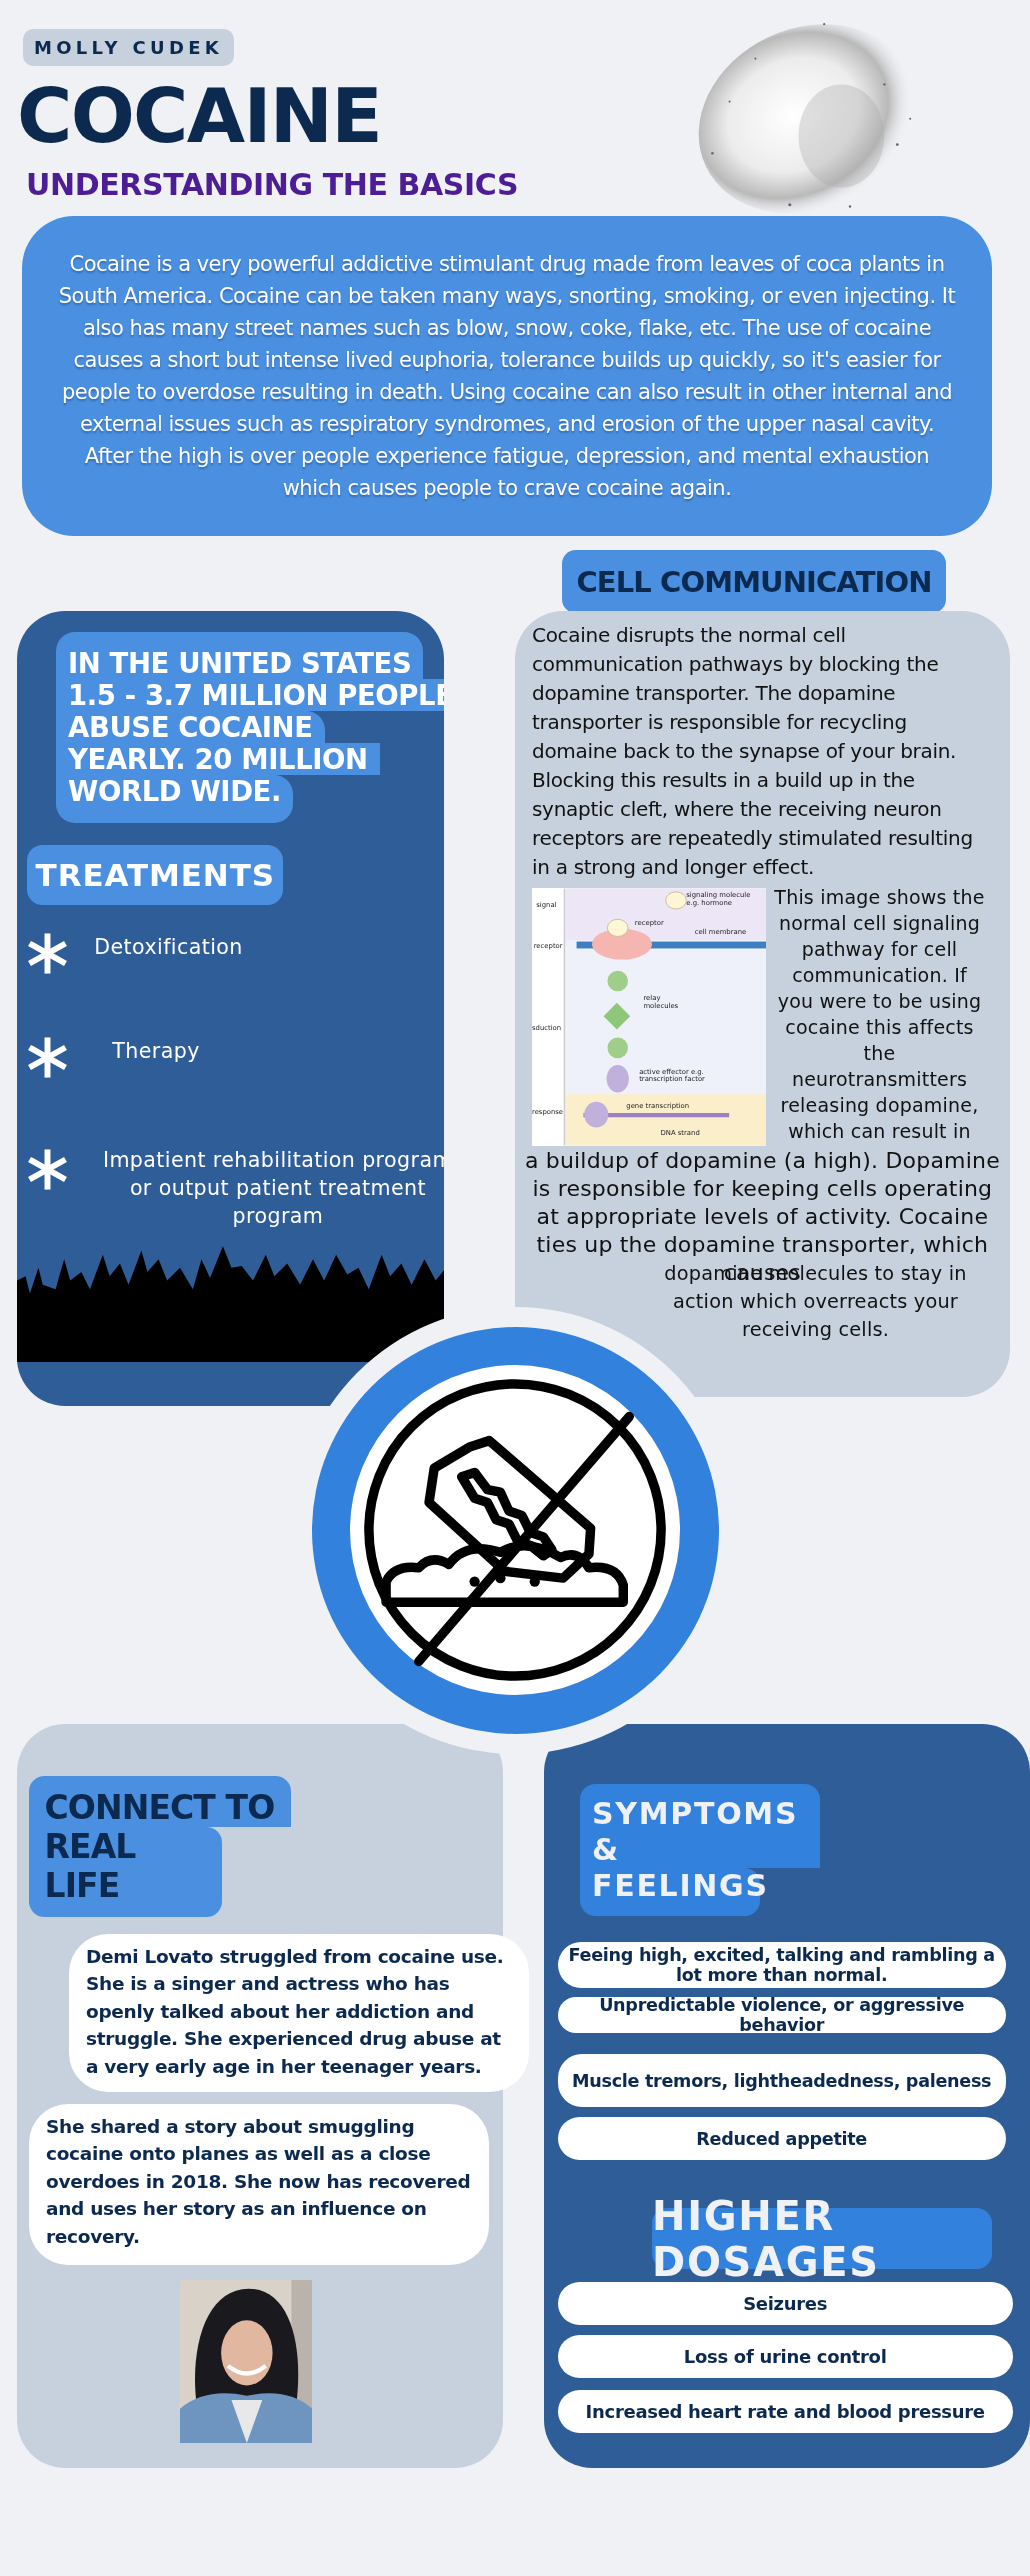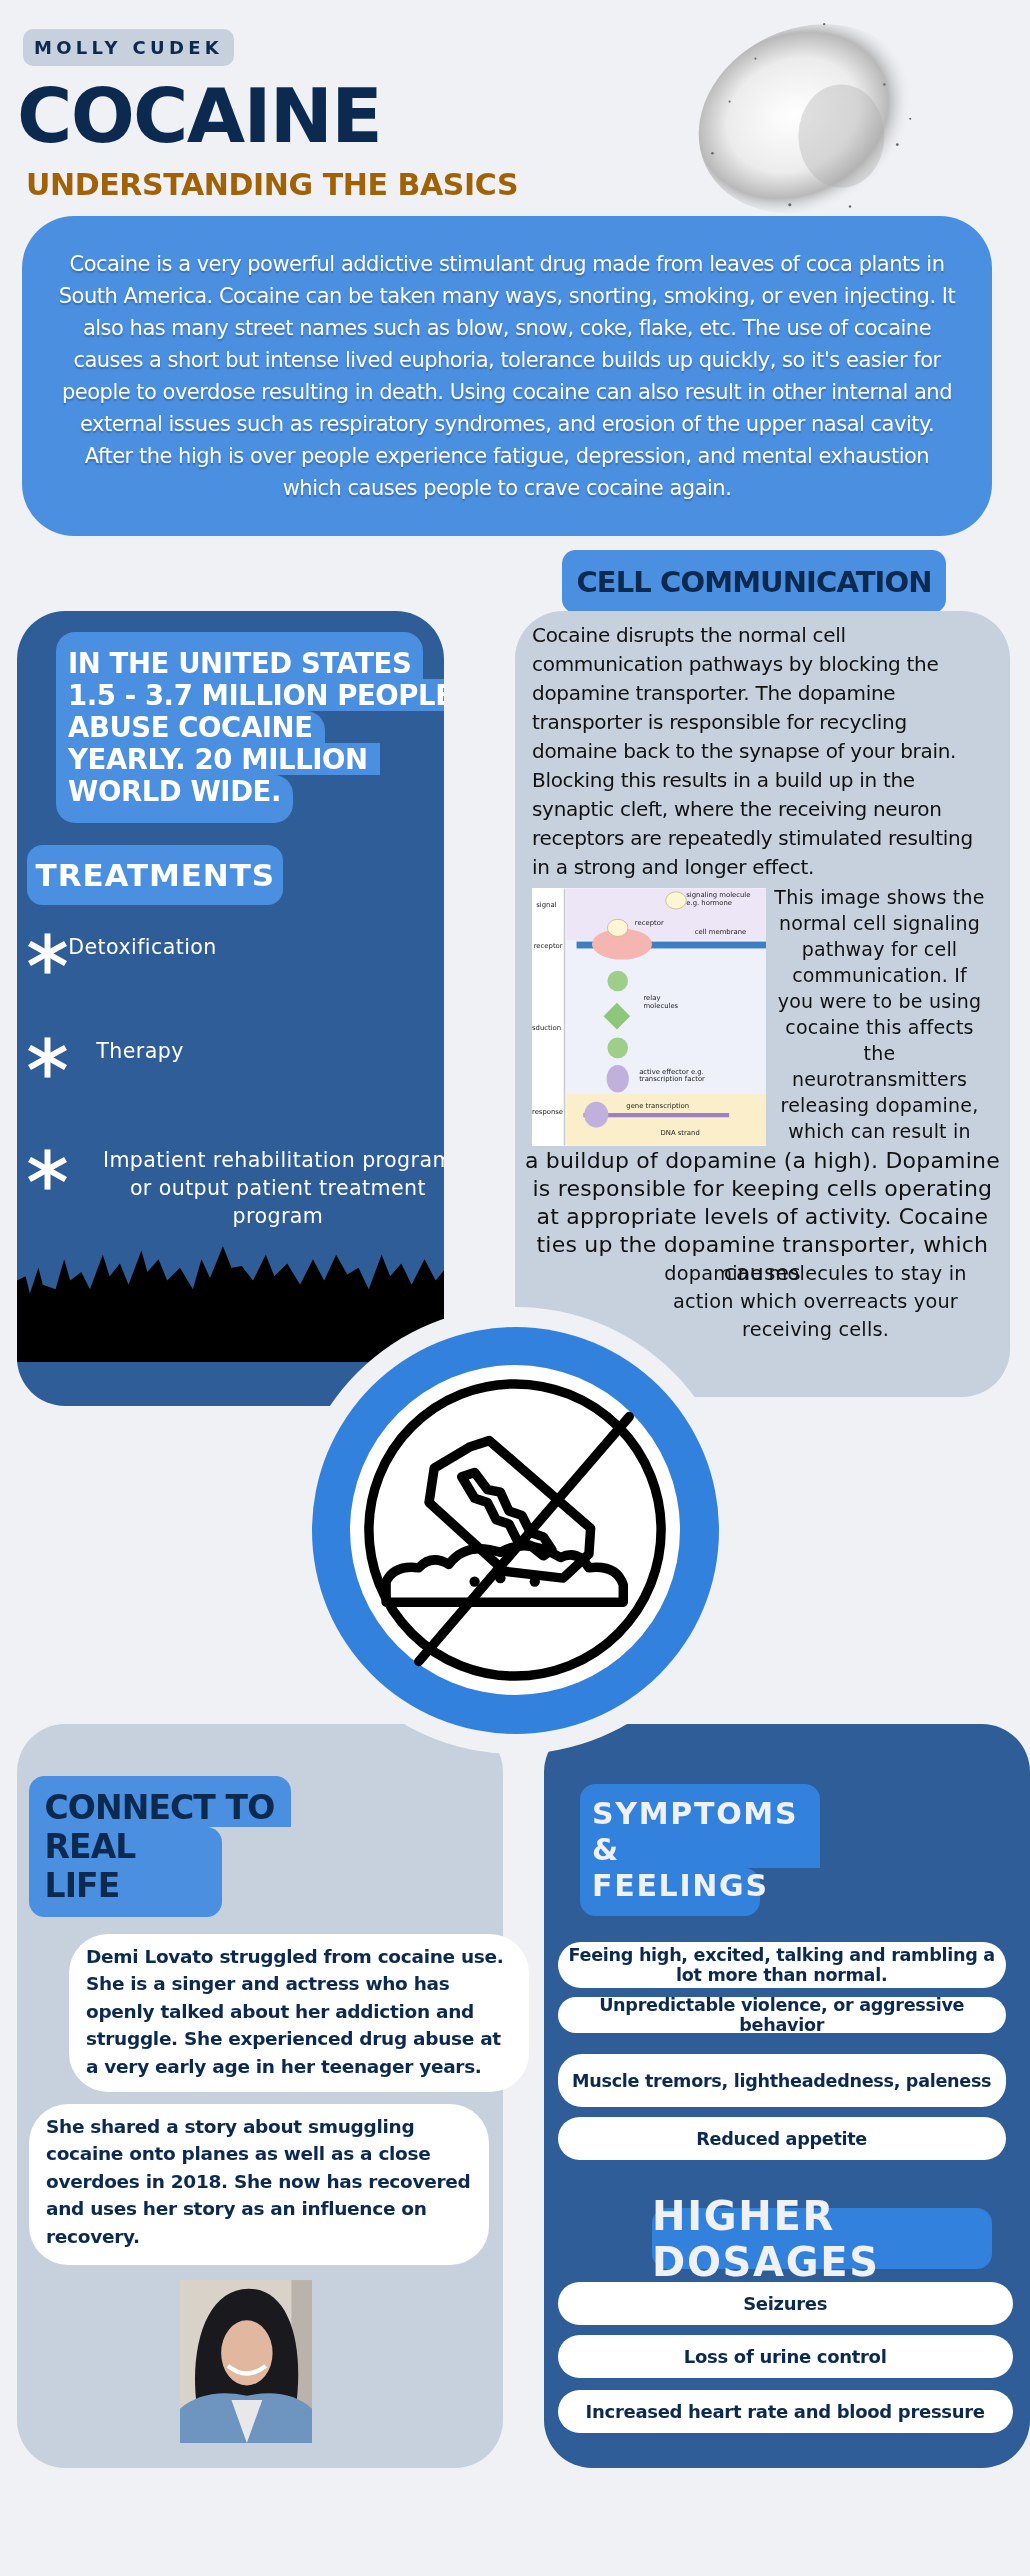--- a/index.html
+++ b/index.html
@@ -5,21 +5,21 @@
   * { box-sizing: border-box; margin: 0; padding: 0; }
   html, body { width: 1030px; height: 2576px; }
   body { background: #eff1f5; position: relative; overflow: hidden; font-family: "DejaVu Sans", sans-serif; }
   .abs { position: absolute; }
 
   .name-badge { left: 23px; top: 29px; width: 211px; height: 37px; background: #c6d1dd; border-radius: 10.3px;
     display: flex; align-items: center; justify-content: center; color: #0c2a50;
     font-family: "DejaVu Sans", sans-serif; font-weight: bold; font-size: 18px; letter-spacing: 4.3px; }
   .main-title { left: 17px; top: 79px; color: #0c2a50; font-family: "DejaVu Sans", sans-serif; font-weight: bold;
     font-size: 74px; letter-spacing: -1.7px; line-height: 1; transform: scaleX(1.02); transform-origin: left; }
-  .subtitle { left: 26px; top: 170px; color: #a16207; font-family: "DejaVu Sans", sans-serif; font-weight: bold;
+  .subtitle { left: 26px; top: 170px; color: #4c1d95; font-family: "DejaVu Sans", sans-serif; font-weight: bold;
     font-size: 30px; letter-spacing: -0.4px; line-height: 1; }
   .powder { left: 678px; top: 6.9px; width: 258px; height: 215px; }
 
   .intro-box { left: 22px; top: 216px; width: 970px; height: 320px; background: #4a8fe0; border-radius: 52px;
     padding: 19px 34px; color: #fff; text-align: center; font-family: "DejaVu Sans", sans-serif; font-size: 21px;
     line-height: 32px; letter-spacing: -0.5px; text-shadow: 0 1.7px 1.7px rgba(20,40,80,0.35); display:flex; align-items:center; }
 
   .cell-badge { left: 562px; top: 550px; width: 384px; height: 63px; background: #4a8fe0; border-radius: 13.7px;
     display: flex; align-items: center; justify-content: center; color: #0c2a50; font-weight: bold; font-size: 29px; letter-spacing: -0.9px; }
 
@@ -29,21 +29,21 @@
     padding: 0 12px; letter-spacing: -0.4px; width: max-content; }
   .stat-line:first-child { padding-top: 15.5px; border-radius: 19px 19px 0 0; }
   .stat-line:nth-child(2) { border-radius: 0 19px 19px 0; }
   .stat-line:nth-child(3) { border-radius: 0 19px 0 0; }
   .stat-line:last-child { padding-bottom: 15.5px; border-radius: 0 19px 19px 19px; }
 
   .treat-badge { left: 10.3px; top: 234px; width: 256px; height: 60px; background: #4a8fe0; border-radius: 15.5px;
     display: flex; align-items: center; justify-content: center; color: #fff; font-weight: bold; font-size: 31px; letter-spacing: 0.9px; }
   .treat-item { left: 10.3px; width: 464px; display: flex; align-items: flex-start; color: #fff; font-size: 20.6px; line-height: 28px; letter-spacing: 0.4px; }
   .asterisk { width: 41px; height: 41px; flex: none; }
-  .treat-label { text-align: center; }
+  .treat-label { margin-left: 26px; text-align: center; }
   .crowd { left: 0; top: 631px; width: 483px; height: 120px; }
 
   .right-panel { left: 515px; top: 611px; width: 495px; height: 786px; background: #c6d1dd; border-radius: 48px; }
   .cell-text { left: 17px; top: 10.3px; width: 464px; color: #111; font-size: 20px; line-height: 29px; letter-spacing: -0.3px; }
   .diagram { left: 17px; top: 277px; width: 234px; height: 258px; background: #fff; }
   .side-text { left: 259px; top: 273px; width: 211px; color: #111; font-size: 19px; line-height: 26px; text-align: center; letter-spacing: 0.2px; }
   .wide-text { left: 3.4px; top: 536px; width: 488px; color: #111; font-size: 22px; line-height: 28px; text-align: center; letter-spacing: 0.2px; }
   .tail-text { left: 120px; top: 649px; width: 361px; color: #111; font-size: 19.3px; line-height: 28px; text-align: center; letter-spacing: 0.2px; }
 
   .circle-outer { left: 292px; top: 1307px; width: 447px; height: 447px; border-radius: 50%; background: #eff1f5; }
@@ -132,21 +132,21 @@
     <span class="treat-label">Detoxification</span>
   </div>
   <div class="abs treat-item" style="top:426px;">
     <svg class="asterisk" viewBox="0 0 48 48">
         <g stroke="#fff" stroke-width="7" stroke-linecap="square">
           <line x1="24" y1="4" x2="24" y2="44"></line>
           <line x1="6" y1="14" x2="42" y2="34"></line>
           <line x1="6" y1="34" x2="42" y2="14"></line>
         </g>
       </svg>
-    <span class="treat-label" style="margin-left:28px">Therapy</span>
+    <span class="treat-label" style="margin-left:44px">Therapy</span>
   </div>
   <div class="abs treat-item" style="top:538px;">
     <svg class="asterisk" viewBox="0 0 48 48">
         <g stroke="#fff" stroke-width="7" stroke-linecap="square">
           <line x1="24" y1="4" x2="24" y2="44"></line>
           <line x1="6" y1="14" x2="42" y2="34"></line>
           <line x1="6" y1="34" x2="42" y2="14"></line>
         </g>
       </svg>
     <span class="treat-label" style="margin-left:20.6px; width:378px; margin-top:-3.4px">Impatient rehabilitation program or output patient treatment program</span>

